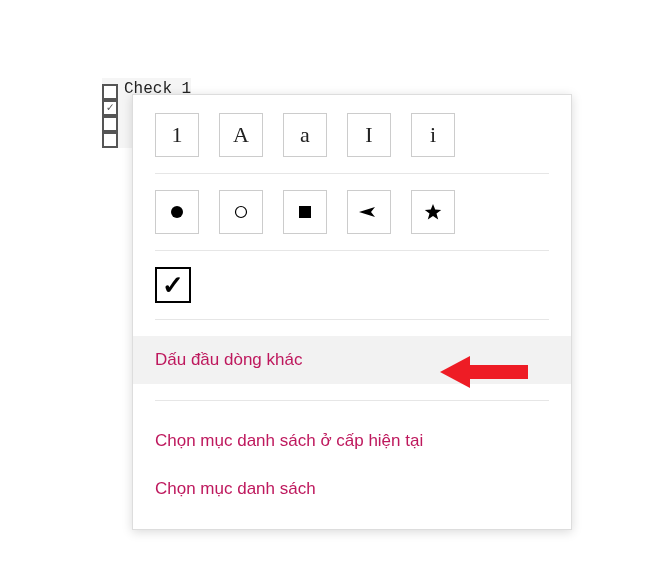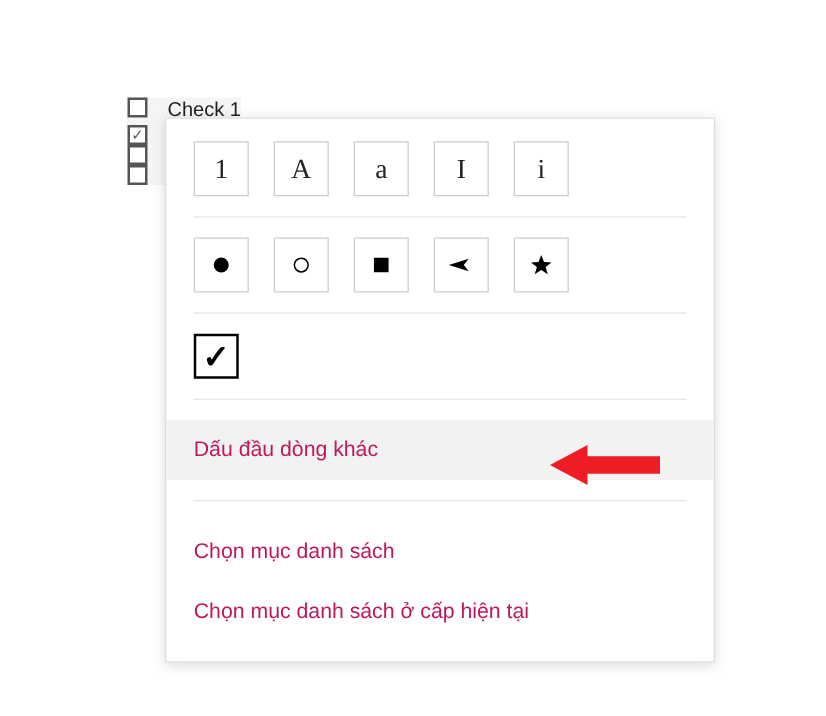--- a/index.html
+++ b/index.html
@@ -15,25 +15,26 @@
   }
   .checklist {
     position: absolute;
     top: 78px;
     left: 102px;
     background: #f5f5f5;
     padding: 0;
   }
   .check-row {
     display: flex;
-    align-items: flex-start;
-    gap: 16px;
+    align-items: flex-end;
+    gap: 6px;
     font-size: 16px;
     color: #222;
     line-height: 22px;
+    font-family: Liberation Mono, monospace;
   }
   .check-box {
     width: 16px;
     height: 16px;
     border: 2px solid #555;
     display: inline-flex;
     align-items: center;
     justify-content: center;
     font-size: 12px;
     color: #555;
@@ -185,24 +186,24 @@
 
   <hr class="divider">
 
   <div class="menu-item highlighted">
     <span>Dấu đầu dòng khác</span>
   </div>
 
   <hr class="divider">
 
   <div class="menu-item">
+    <span>Chọn mục danh sách ở cấp hiện tại</span>
+  </div>
+  <div class="menu-item">
     <span>Chọn mục danh sách</span>
-  </div>
-  <div class="menu-item">
-    <span>Chọn mục danh sách ở cấp hiện tại</span>
   </div>
 
 </div>
 
 <div class="arrow-annotation">
   <svg width="90" height="40">
     <polygon points="0,20 30,4 30,13 88,13 88,27 30,27 30,36" fill="#ee1c25"></polygon>
   </svg>
 </div>
 

